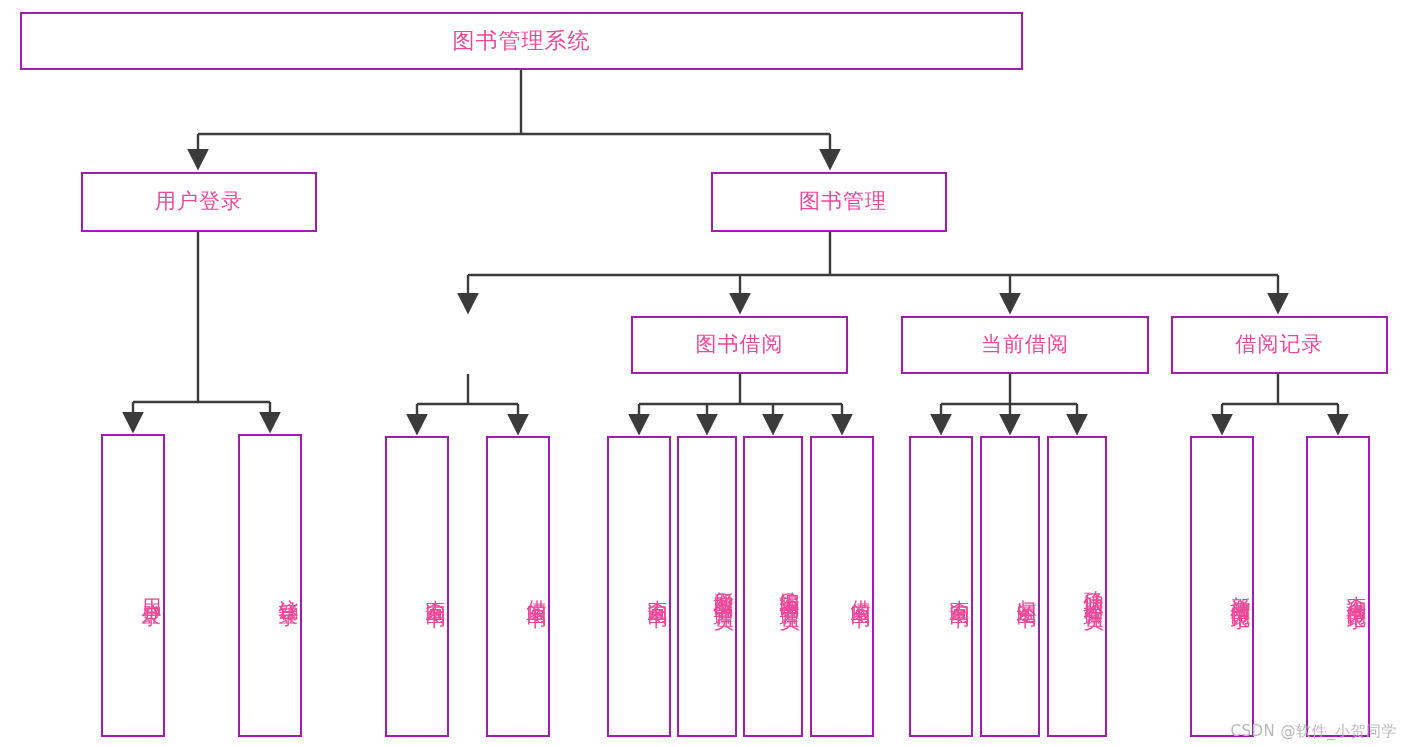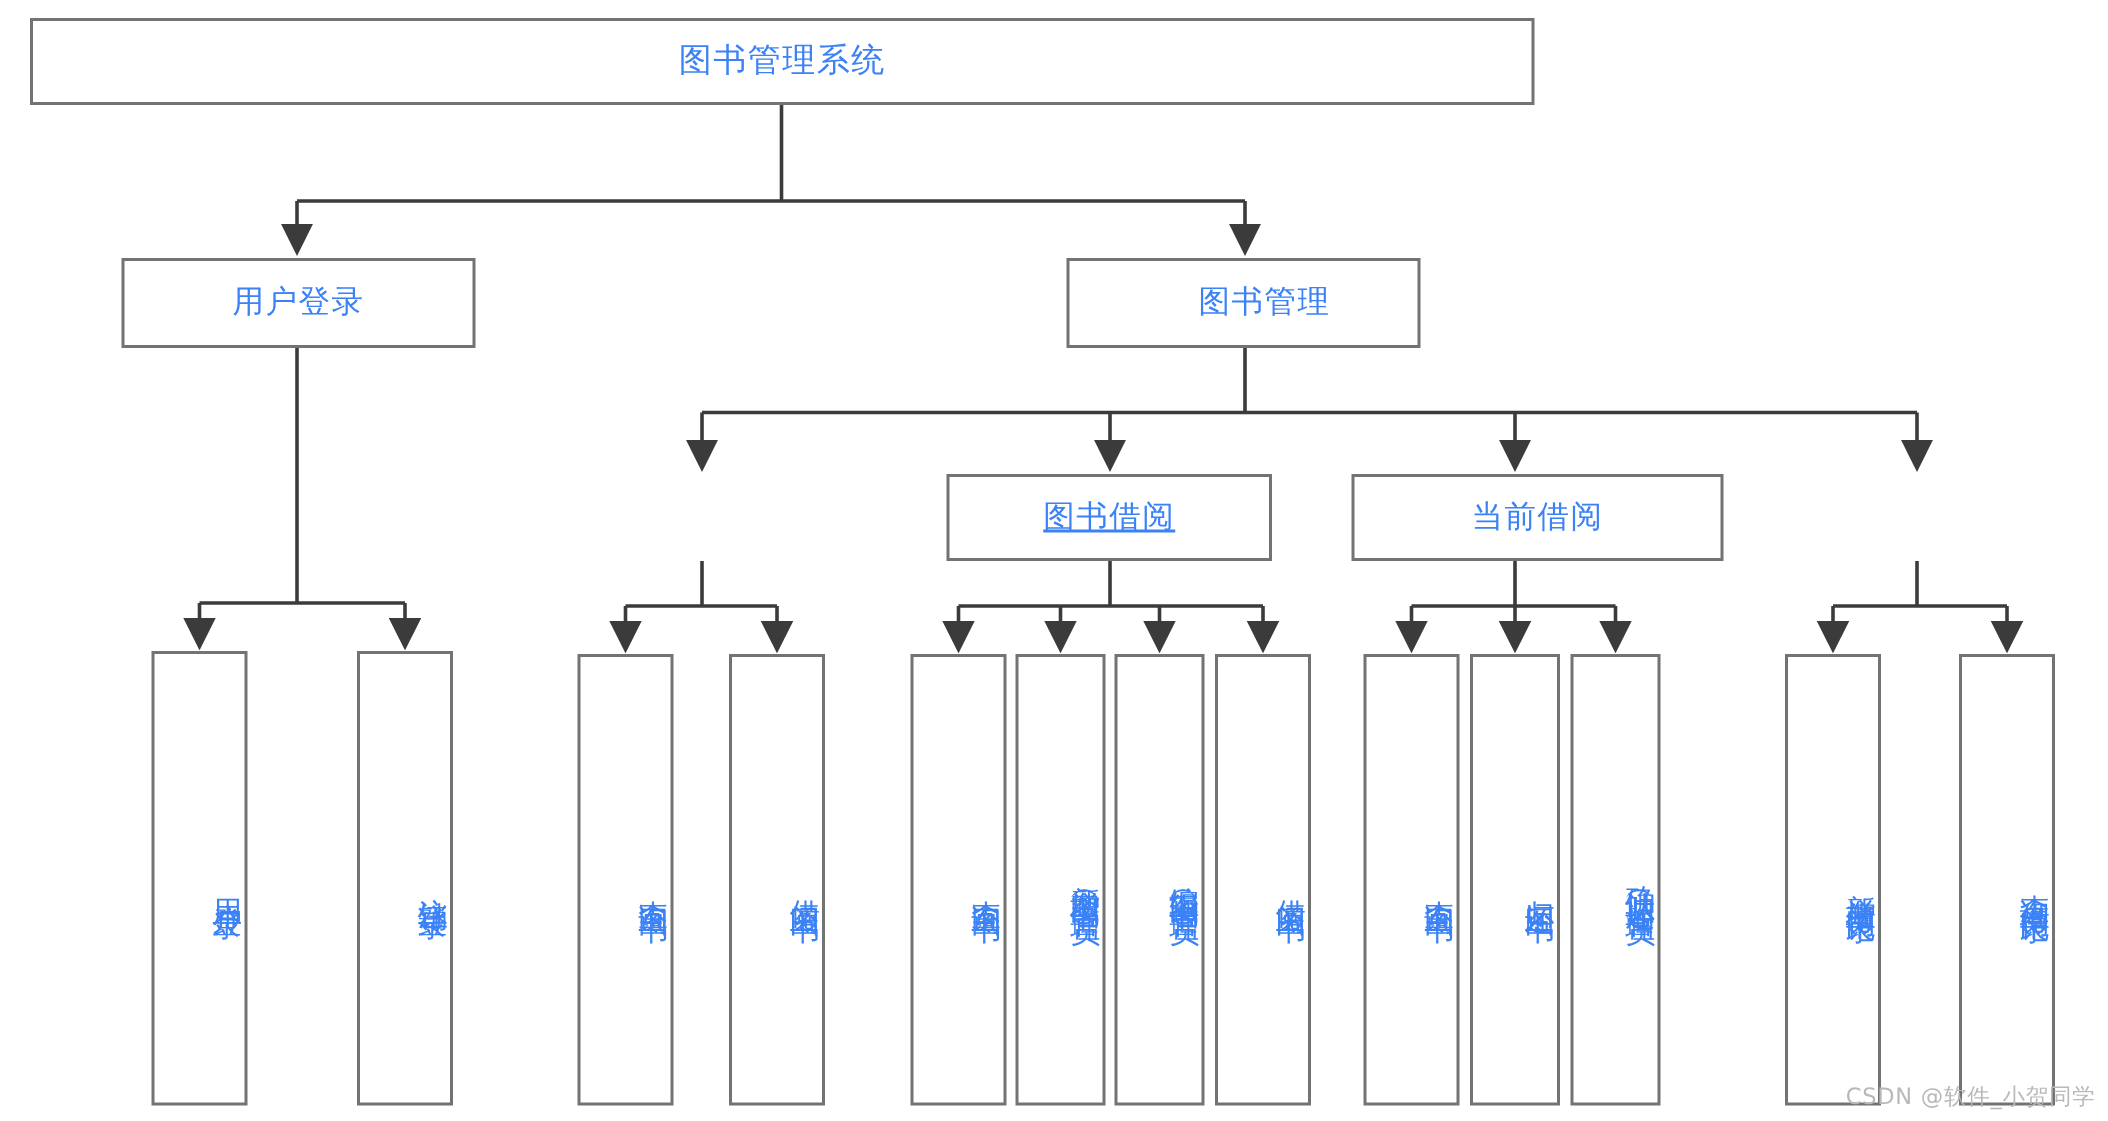--- a/index.html
+++ b/index.html
@@ -23,25 +23,25 @@
     left: 0;
     top: 0;
     width: 1405px;
     height: 747px;
     pointer-events: none;
   }
   .node {
     position: absolute;
     box-sizing: border-box;
     background: #ffffff;
-    border: 2px solid #737373;
+    border: 2px solid #a21caf;
     display: flex;
     align-items: center;
     justify-content: center;
-    color: #3b82f6;
+    color: #ec4899;
   }
   .node-h {
     font-size: 21px;
     letter-spacing: 1px;
     line-height: 1.1;
     white-space: nowrap;
   }
   .node-root {
     font-size: 22px;
   }
@@ -132,25 +132,28 @@
     <span>图书管理系统</span>
   </div>
 
   <div class="node node-h" style="left:81px; top:172px; width:236px; height:60px;">
     <span>用户登录</span>
   </div>
   <div class="node node-h" style="left:711px; top:172px; width:236px; height:60px;padding-left:28px;">
     <span>图书管理</span>
   </div>
 
-  <div class="node node-h" style="left:631px; top:316px; width:217px; height:58px;text-decoration:underline;">
+  <div class="node node-h" style="left:631px; top:316px; width:217px; height:58px;">
     <span>图书借阅</span>
   </div>
   <div class="node node-h" style="left:901px; top:316px; width:248px; height:58px;">
     <span>当前借阅</span>
+  </div>
+  <div class="node node-h" style="left:1171px; top:316px; width:217px; height:58px;">
+    <span>借阅记录</span>
   </div>
 
   <div class="node node-v" style="left:101px; top:434px; width:64px; height:303px;">
     <span class="vlabel">用户登录</span>
   </div>
   <div class="node node-v" style="left:238px; top:434px; width:64px; height:303px;">
     <span class="vlabel">注销登录</span>
   </div>
 
   <div class="node node-v" style="left:385px; top:436px; width:64px; height:301px;">

